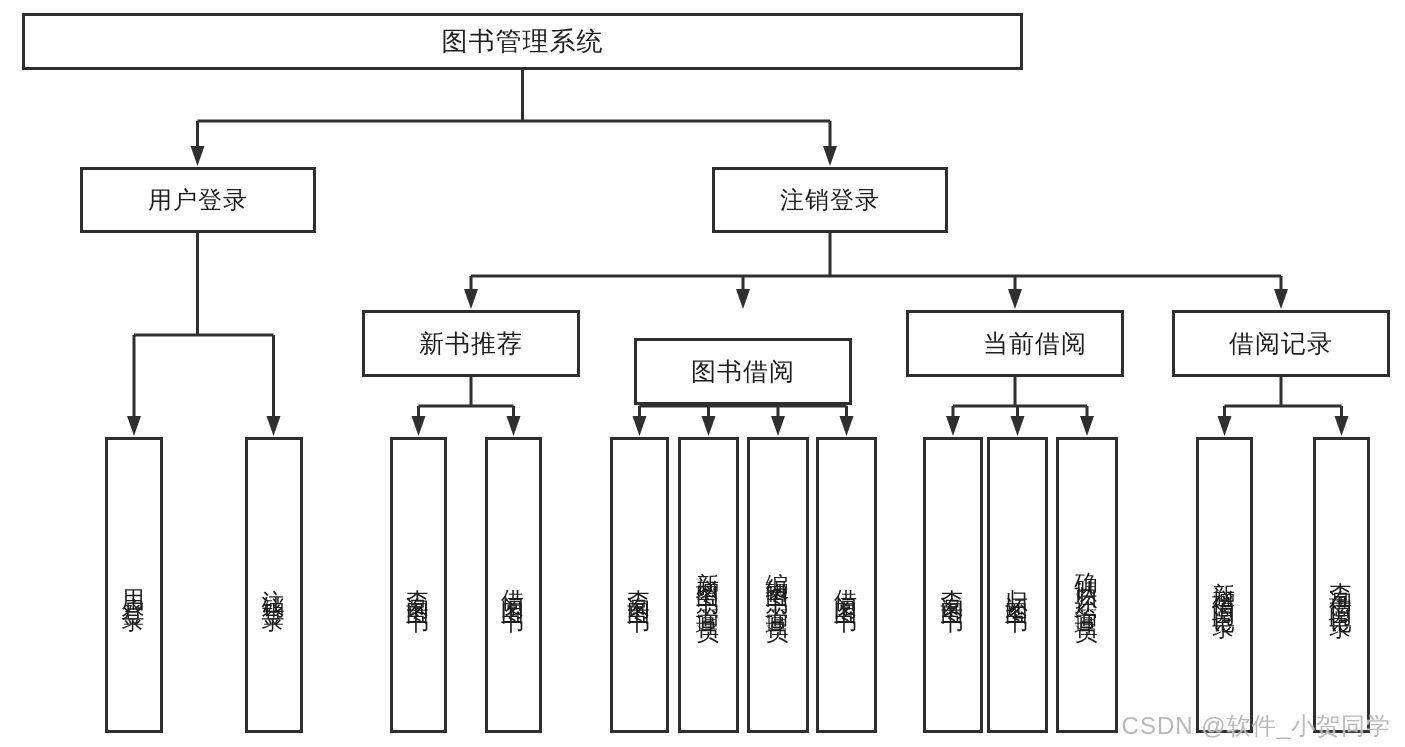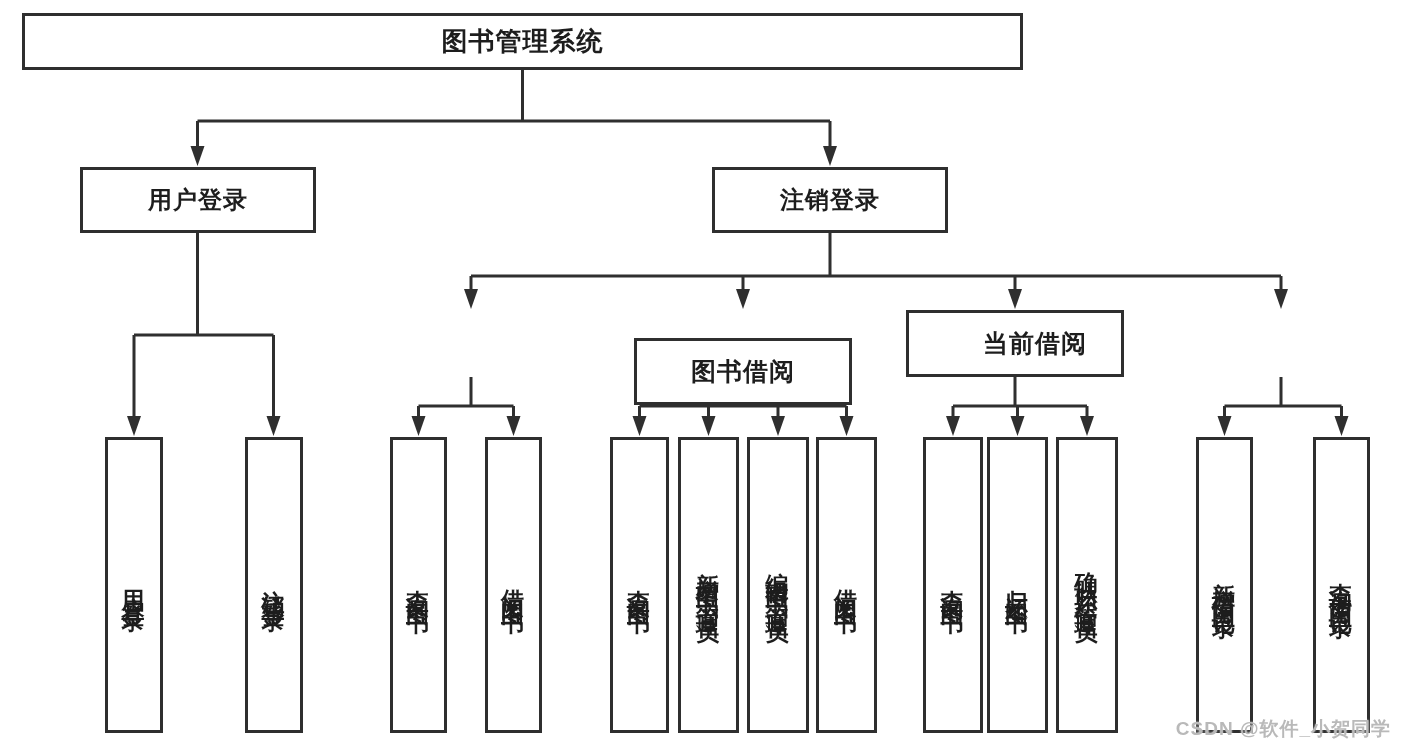--- a/index.html
+++ b/index.html
@@ -7,21 +7,20 @@
     padding: 0;
     background: #ffffff;
     font-family: "Liberation Sans", "DejaVu Sans", sans-serif;
   }
   .canvas {
     position: relative;
     width: 1405px;
     height: 747px;
     background: #ffffff;
     overflow: hidden;
-    font-weight: bold;
   }
   .connectors {
     position: absolute;
     left: 0;
     top: 0;
     width: 1405px;
     height: 747px;
   }
   .box {
     position: absolute;
@@ -52,21 +51,21 @@
     writing-mode: vertical-rl;
     text-orientation: mixed;
     font-size: 23px;
     letter-spacing: 7px;
     white-space: normal;
   }
   .watermark {
     position: absolute;
     right: 14px;
     bottom: 5px;
-    font-size: 19px;
+    font-size: 24px;
     color: #b9b9b9;
     letter-spacing: 1px;
     text-shadow: 0 0 2px #ffffff;
   }
 </style>
 </head>
 <body>
 
 <div class="canvas">
 
@@ -132,22 +131,24 @@
       <polygon points="1217.5,416 1231.5,416 1224.5,436"></polygon>
       <polygon points="1334.5,416 1348.5,416 1341.5,436"></polygon>
     </g>
   </svg>
 
   <div class="box root">图书管理系统</div>
 
   <div class="box lvl2" style="left:80px;">用户登录</div>
   <div class="box lvl2" style="left:712px;">注销登录</div>
 
+  <div class="box lvl3" style="left:362px;">新书推荐</div>
   <div class="box lvl3" style="left:634px;margin-top:28px;">图书借阅</div>
   <div class="box lvl3" style="left:906px;padding-left:40px;">当前借阅</div>
+  <div class="box lvl3" style="left:1172px;">借阅记录</div>
 
   <div class="box tall" style="left:105px;width:58px;">用户登录</div>
   <div class="box tall" style="left:245px;width:58px;">注销登录</div>
 
   <div class="box tall" style="left:390px;width:57px;">查询图书</div>
   <div class="box tall" style="left:485px;width:57px;">借阅图书</div>
 
   <div class="box tall" style="left:610px;width:59px;">查询图书</div>
   <div class="box tall" style="left:678px;width:61px;">新增图书（管理员）</div>
   <div class="box tall" style="left:747px;width:62px;">编辑图书（管理员）</div>

